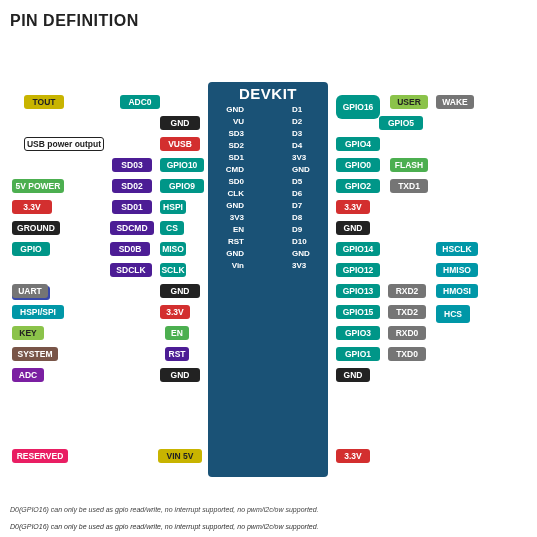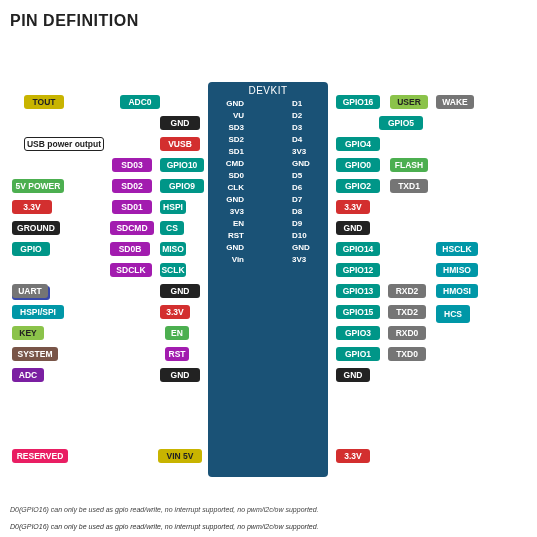--- a/index.html
+++ b/index.html
@@ -35,21 +35,21 @@
       align-items: center;
       justify-content: center;
       font-size: 8.5px;
       font-weight: bold;
       color: #fff;
       border-radius: 3px;
       white-space: nowrap;
       padding: 1px 3px;
     }
     .pin-box.black { background: #222; }
-    .pin-box.orange { background: #a21caf; }
+    .pin-box.orange { background: #4c1d95; }
     .pin-box.yellow { background: #c8b400; color: #222; }
     .pin-box.green { background: #4caf50; }
     .pin-box.teal { background: #009688; }
     .pin-box.purple { background: #7b1fa2; }
     .pin-box.red { background: #d32f2f; }
     .pin-box.cyan { background: #0097a7; }
     .pin-box.lime { background: #8bc34a; color: #222; }
     .pin-box.pink { background: #e91e63; }
     .pin-box.indigo { background: #3949ab; }
     .pin-box.brown { background: #795548; }
@@ -63,22 +63,22 @@
     .center-board {
       position: absolute;
       background: #1a5276;
       border-radius: 4px;
       display: flex;
       flex-direction: column;
       align-items: center;
     }
     .board-title {
       color: #fff;
-      font-size: 10px;
-      font-weight: normal;
+      font-size: 15px;
+      font-weight: bold;
       padding: 3px 0 1px 0;
       letter-spacing: 0.5px;
     }
     .pin-row {
       display: flex;
       width: 100%;
       justify-content: space-between;
       align-items: center;
       padding: 0 8px;
     }
@@ -212,21 +212,21 @@
 
     <div class="pin-box brown" style="left:2px;top:307px;width:46px;height:14px;">SYSTEM</div>
     <div class="pin-box orange" style="left:155px;top:307px;width:24px;height:14px;">RST</div>
 
     <div class="pin-box purple" style="left:2px;top:328px;width:32px;height:14px;">ADC</div>
     <div class="pin-box black" style="left:150px;top:328px;width:40px;height:14px;">GND</div>
 
     <div class="pin-box pink" style="left:2px;top:409px;width:56px;height:14px;">RESERVED</div>
     <div class="pin-box yellow" style="left:148px;top:409px;width:44px;height:14px;color:#222;">VIN 5V</div>
 
-    <div class="pin-box teal" style="left:326px;top:55px;width:44px;height:14px;">GPIO16</div>
+    <div class="pin-box teal" style="left:326px;top:55px;width:44px;height:24px;border-radius:6px;">GPIO16</div>
     <div class="pin-box lime" style="left:380px;top:55px;width:38px;height:14px;color:#222;">USER</div>
     <div class="pin-box grey" style="left:426px;top:55px;width:38px;height:14px;">WAKE</div>
 
     <div class="pin-box teal" style="left:326px;top:76px;width:44px;height:14px;margin-left:43px;">GPIO5</div>
 
     <div class="pin-box teal" style="left:326px;top:97px;width:44px;height:14px;">GPIO4</div>
 
     <div class="pin-box teal" style="left:326px;top:118px;width:44px;height:14px;">GPIO0</div>
     <div class="pin-box green" style="left:380px;top:118px;width:38px;height:14px;">FLASH</div>
 

